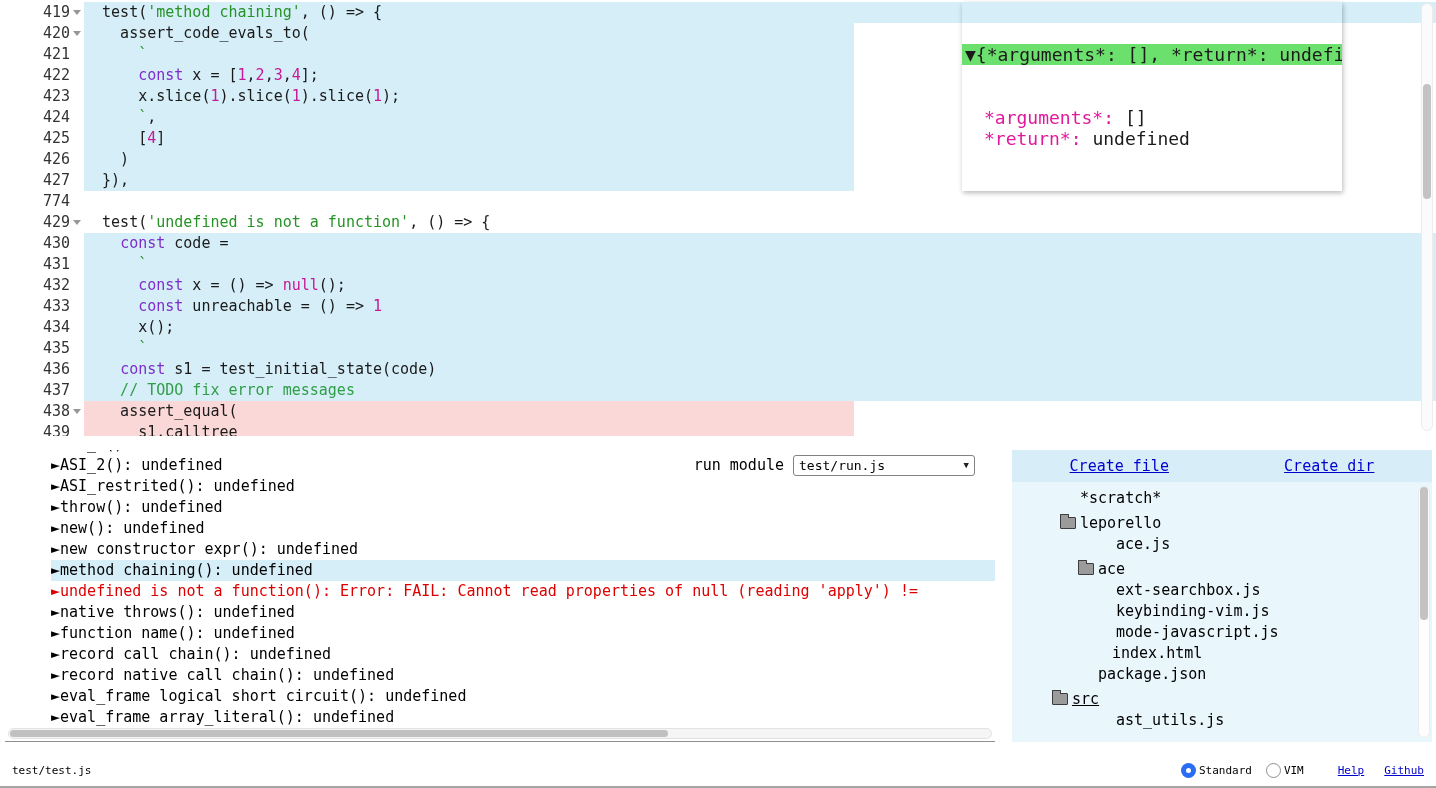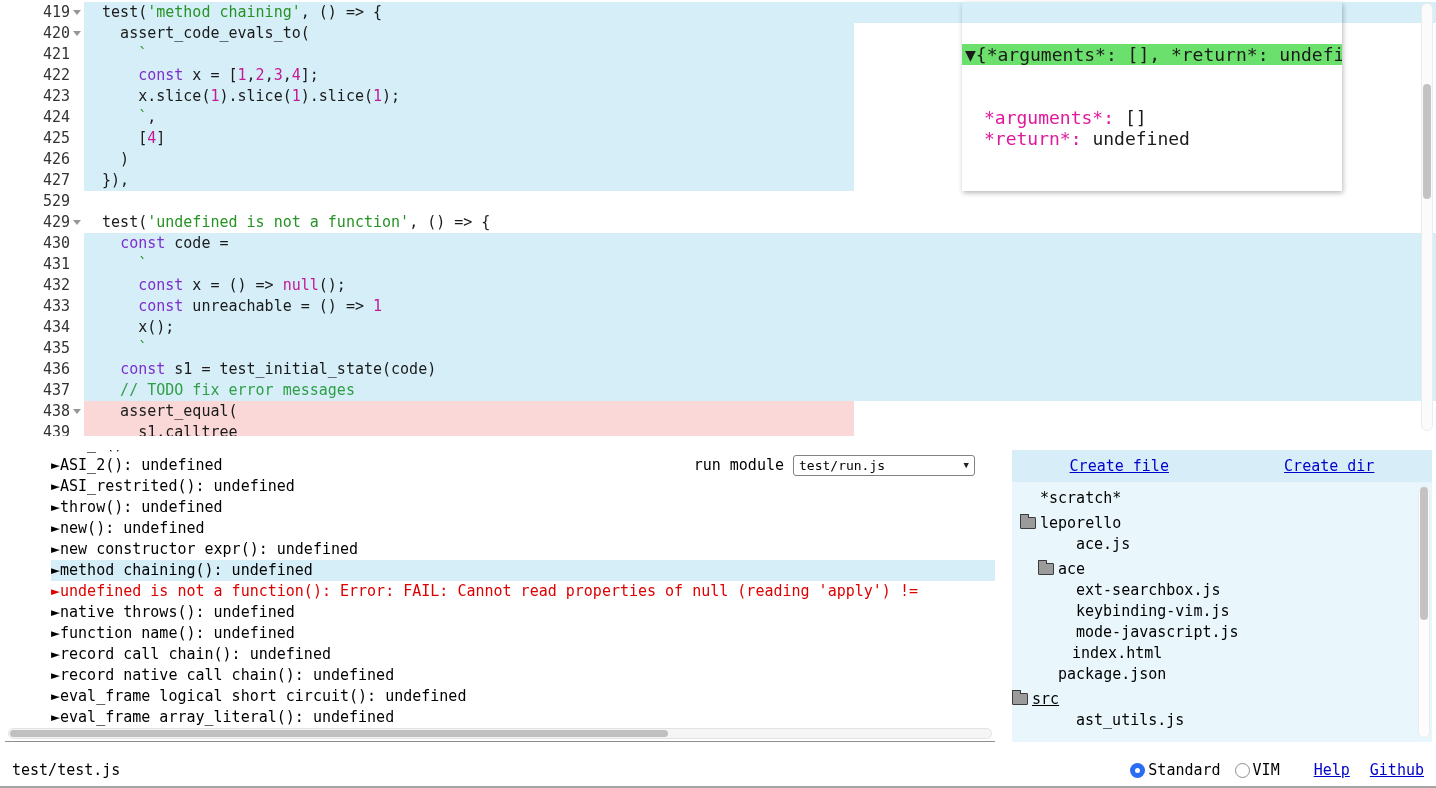--- a/index.html
+++ b/index.html
@@ -55,32 +55,32 @@
   .run-module { position:absolute; top:5px; right:20px; display:flex; align-items:center; gap:9px; font-size:15px; }
   .module-select { width:182px; height:21px; border:1px solid #828282; border-radius:3px; background:#fff;
     display:flex; align-items:center; justify-content:space-between; padding:0 5px; font-size:13px; cursor:pointer; }
   .sel-arrow { font-size:9px; color:#222; }
 
   
   .filetree-panel { position:absolute; left:1012px; top:450px; width:420px; height:292px;
     background:#e9f6fc; overflow:hidden; font-size:15px; line-height:21px; }
   .ft-header { height:32px; background:#d7eef8; display:flex; align-items:center; justify-content:space-around; }
   .ft-header a, .sb-link { color:var(--link-blue); text-decoration:underline; cursor:pointer; }
-  .ft-list { padding-top:6px; }
+  .ft-list { padding-top:6px;margin-left:40px; }
   .ft-row { height:21px; display:flex; align-items:center; white-space:pre; cursor:pointer; }
   .ft-row.folder { margin-top:4px; }
   .ft-spacer { display:inline-block; width:20px; flex:none; }
   .folder-icon { position:relative; width:16px; height:12px; background:#9b9b9b; border:1px solid #3c3c3c;
     border-radius:1px; display:inline-block; flex:none; margin:-2px 4px 0 0; }
   .folder-icon::before { content:''; position:absolute; top:-4px; left:-1px; width:7px; height:3px;
     background:#9b9b9b; border:1px solid #3c3c3c; border-bottom:none; border-radius:1px 1px 0 0; }
 
   
   .statusbar { position:absolute; left:0; top:754px; width:1436px; height:34px; background:#fff;
-    display:flex; align-items:center; justify-content:space-between; padding:0 12px; font-size:15px;
+    display:flex; align-items:center; justify-content:space-between; padding:0 12px; font-size:11px;
     border-bottom:2px solid #a5a5a5; }
   .sb-right { display:flex; align-items:center; }
   .radio { width:15px; height:15px; border-radius:50%; display:inline-block; position:relative; flex:none; }
   .radio.sel { background:#2a6df5; }
   .radio.sel::after { content:''; position:absolute; left:5px; top:5px; width:5px; height:5px; border-radius:50%; background:#fff; }
   .radio.unsel { background:#fff; border:1px solid #8e8e8e; }
   .radio-label { margin:0 14px 0 3px; }
   .radio-wrap { display:flex; align-items:center; cursor:pointer; }
   .sb-link { margin-left:20px; }
 </style>
@@ -91,21 +91,21 @@
   <div>
       <div class="code-row"><div class="gutter"><span class="lnum">419</span><span class="foldw"><i class="fold-arrow"></i></span></div><div class="code-cell"><div class="row-hl hl-blue-full"></div><span class="tok tp">  test(</span><span class="tok ts">'method chaining'</span><span class="tok tp">, () =&gt; {</span></div></div>
       <div class="code-row"><div class="gutter"><span class="lnum">420</span><span class="foldw"><i class="fold-arrow"></i></span></div><div class="code-cell"><div class="row-hl hl-blue-part"></div><span class="tok tp">    assert_code_evals_to(</span></div></div>
       <div class="code-row"><div class="gutter"><span class="lnum">421</span><span class="foldw"></span></div><div class="code-cell"><div class="row-hl hl-blue-part"></div><span class="tok tp">      </span><span class="tok ts">`</span></div></div>
       <div class="code-row"><div class="gutter"><span class="lnum">422</span><span class="foldw"></span></div><div class="code-cell"><div class="row-hl hl-blue-part"></div><span class="tok tp">      </span><span class="tok tk">const</span><span class="tok tp"> x = [</span><span class="tok tn">1</span><span class="tok tp">,</span><span class="tok tn">2</span><span class="tok tp">,</span><span class="tok tn">3</span><span class="tok tp">,</span><span class="tok tn">4</span><span class="tok tp">];</span></div></div>
       <div class="code-row"><div class="gutter"><span class="lnum">423</span><span class="foldw"></span></div><div class="code-cell"><div class="row-hl hl-blue-part"></div><span class="tok tp">      x.slice(</span><span class="tok tn">1</span><span class="tok tp">).slice(</span><span class="tok tn">1</span><span class="tok tp">).slice(</span><span class="tok tn">1</span><span class="tok tp">);</span></div></div>
       <div class="code-row"><div class="gutter"><span class="lnum">424</span><span class="foldw"></span></div><div class="code-cell"><div class="row-hl hl-blue-part"></div><span class="tok tp">      </span><span class="tok ts">`</span><span class="tok tp">,</span></div></div>
       <div class="code-row"><div class="gutter"><span class="lnum">425</span><span class="foldw"></span></div><div class="code-cell"><div class="row-hl hl-blue-part"></div><span class="tok tp">      [</span><span class="tok tn">4</span><span class="tok tp">]</span></div></div>
       <div class="code-row"><div class="gutter"><span class="lnum">426</span><span class="foldw"></span></div><div class="code-cell"><div class="row-hl hl-blue-part"></div><span class="tok tp">    )</span></div></div>
       <div class="code-row"><div class="gutter"><span class="lnum">427</span><span class="foldw"></span></div><div class="code-cell"><div class="row-hl hl-blue-part"></div><span class="tok tp">  }),</span></div></div>
-      <div class="code-row"><div class="gutter"><span class="lnum">529</span><span class="foldw"></span></div><div class="code-cell"></div></div>
+      <div class="code-row"><div class="gutter"><span class="lnum">774</span><span class="foldw"></span></div><div class="code-cell"></div></div>
       <div class="code-row"><div class="gutter"><span class="lnum">429</span><span class="foldw"><i class="fold-arrow"></i></span></div><div class="code-cell"><span class="tok tp">  test(</span><span class="tok ts">'undefined is not a function'</span><span class="tok tp">, () =&gt; {</span></div></div>
       <div class="code-row"><div class="gutter"><span class="lnum">430</span><span class="foldw"></span></div><div class="code-cell"><div class="row-hl hl-blue-full"></div><span class="tok tp">    </span><span class="tok tk">const</span><span class="tok tp"> code =</span></div></div>
       <div class="code-row"><div class="gutter"><span class="lnum">431</span><span class="foldw"></span></div><div class="code-cell"><div class="row-hl hl-blue-full"></div><span class="tok tp">      </span><span class="tok ts">`</span></div></div>
       <div class="code-row"><div class="gutter"><span class="lnum">432</span><span class="foldw"></span></div><div class="code-cell"><div class="row-hl hl-blue-full"></div><span class="tok tp">      </span><span class="tok tk">const</span><span class="tok tp"> x = () =&gt; </span><span class="tok tn">null</span><span class="tok tp">();</span></div></div>
       <div class="code-row"><div class="gutter"><span class="lnum">433</span><span class="foldw"></span></div><div class="code-cell"><div class="row-hl hl-blue-full"></div><span class="tok tp">      </span><span class="tok tk">const</span><span class="tok tp"> unreachable = () =&gt; </span><span class="tok tn">1</span></div></div>
       <div class="code-row"><div class="gutter"><span class="lnum">434</span><span class="foldw"></span></div><div class="code-cell"><div class="row-hl hl-blue-full"></div><span class="tok tp">      x();</span></div></div>
       <div class="code-row"><div class="gutter"><span class="lnum">435</span><span class="foldw"></span></div><div class="code-cell"><div class="row-hl hl-blue-full"></div><span class="tok tp">      </span><span class="tok ts">`</span></div></div>
       <div class="code-row"><div class="gutter"><span class="lnum">436</span><span class="foldw"></span></div><div class="code-cell"><div class="row-hl hl-blue-full"></div><span class="tok tp">    </span><span class="tok tk">const</span><span class="tok tp"> s1 = test_initial_state(code)</span></div></div>
       <div class="code-row"><div class="gutter"><span class="lnum">437</span><span class="foldw"></span></div><div class="code-cell"><div class="row-hl hl-blue-full"></div><span class="tok tc">    // TODO fix error messages</span></div></div>
       <div class="code-row"><div class="gutter"><span class="lnum">438</span><span class="foldw"><i class="fold-arrow"></i></span></div><div class="code-cell"><div class="row-hl hl-pink-part"></div><span class="tok tp">    assert_equal(</span></div></div>

